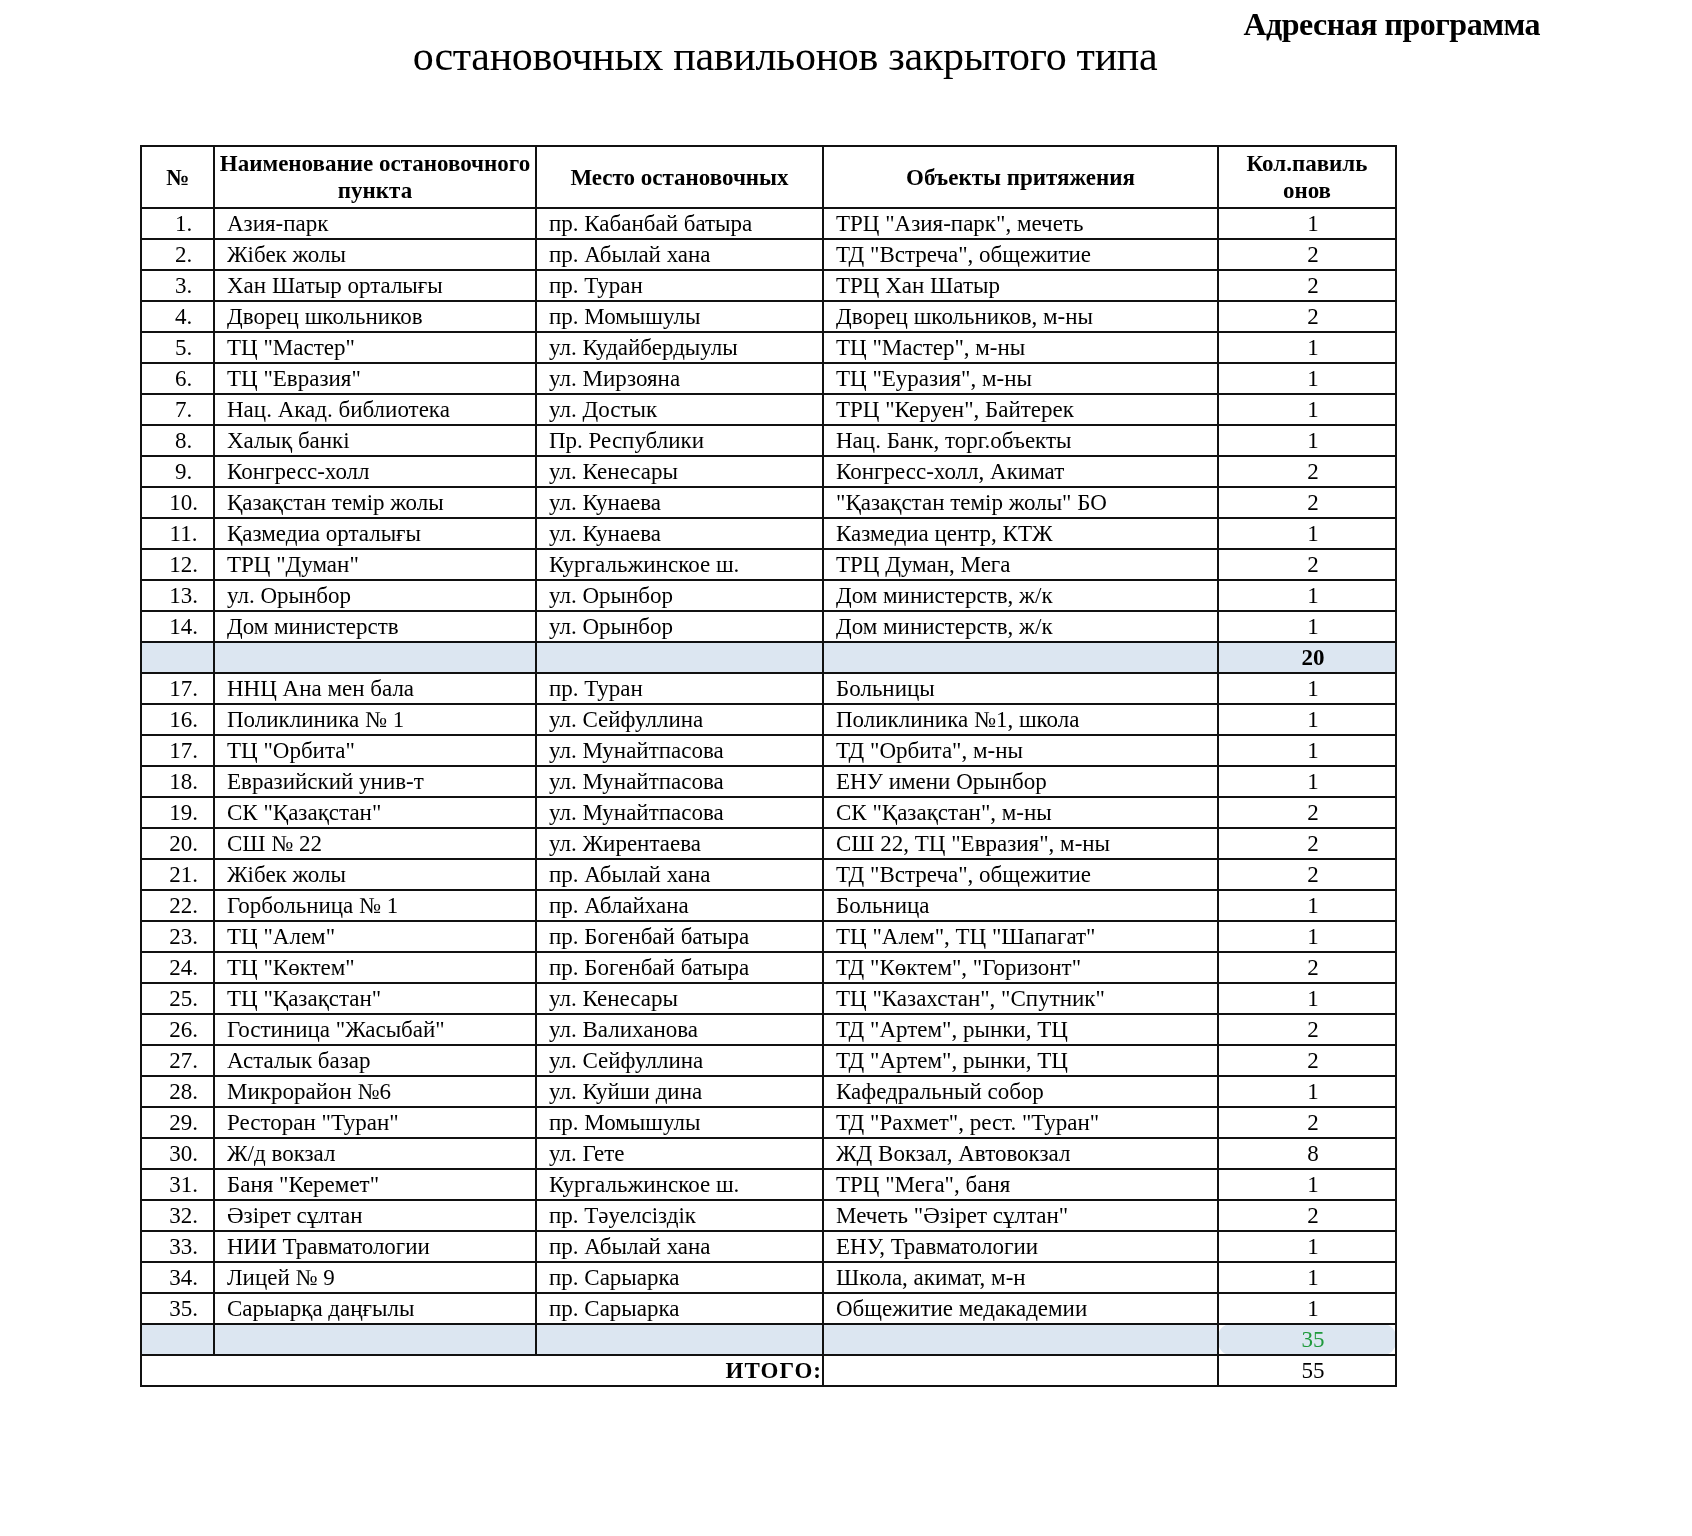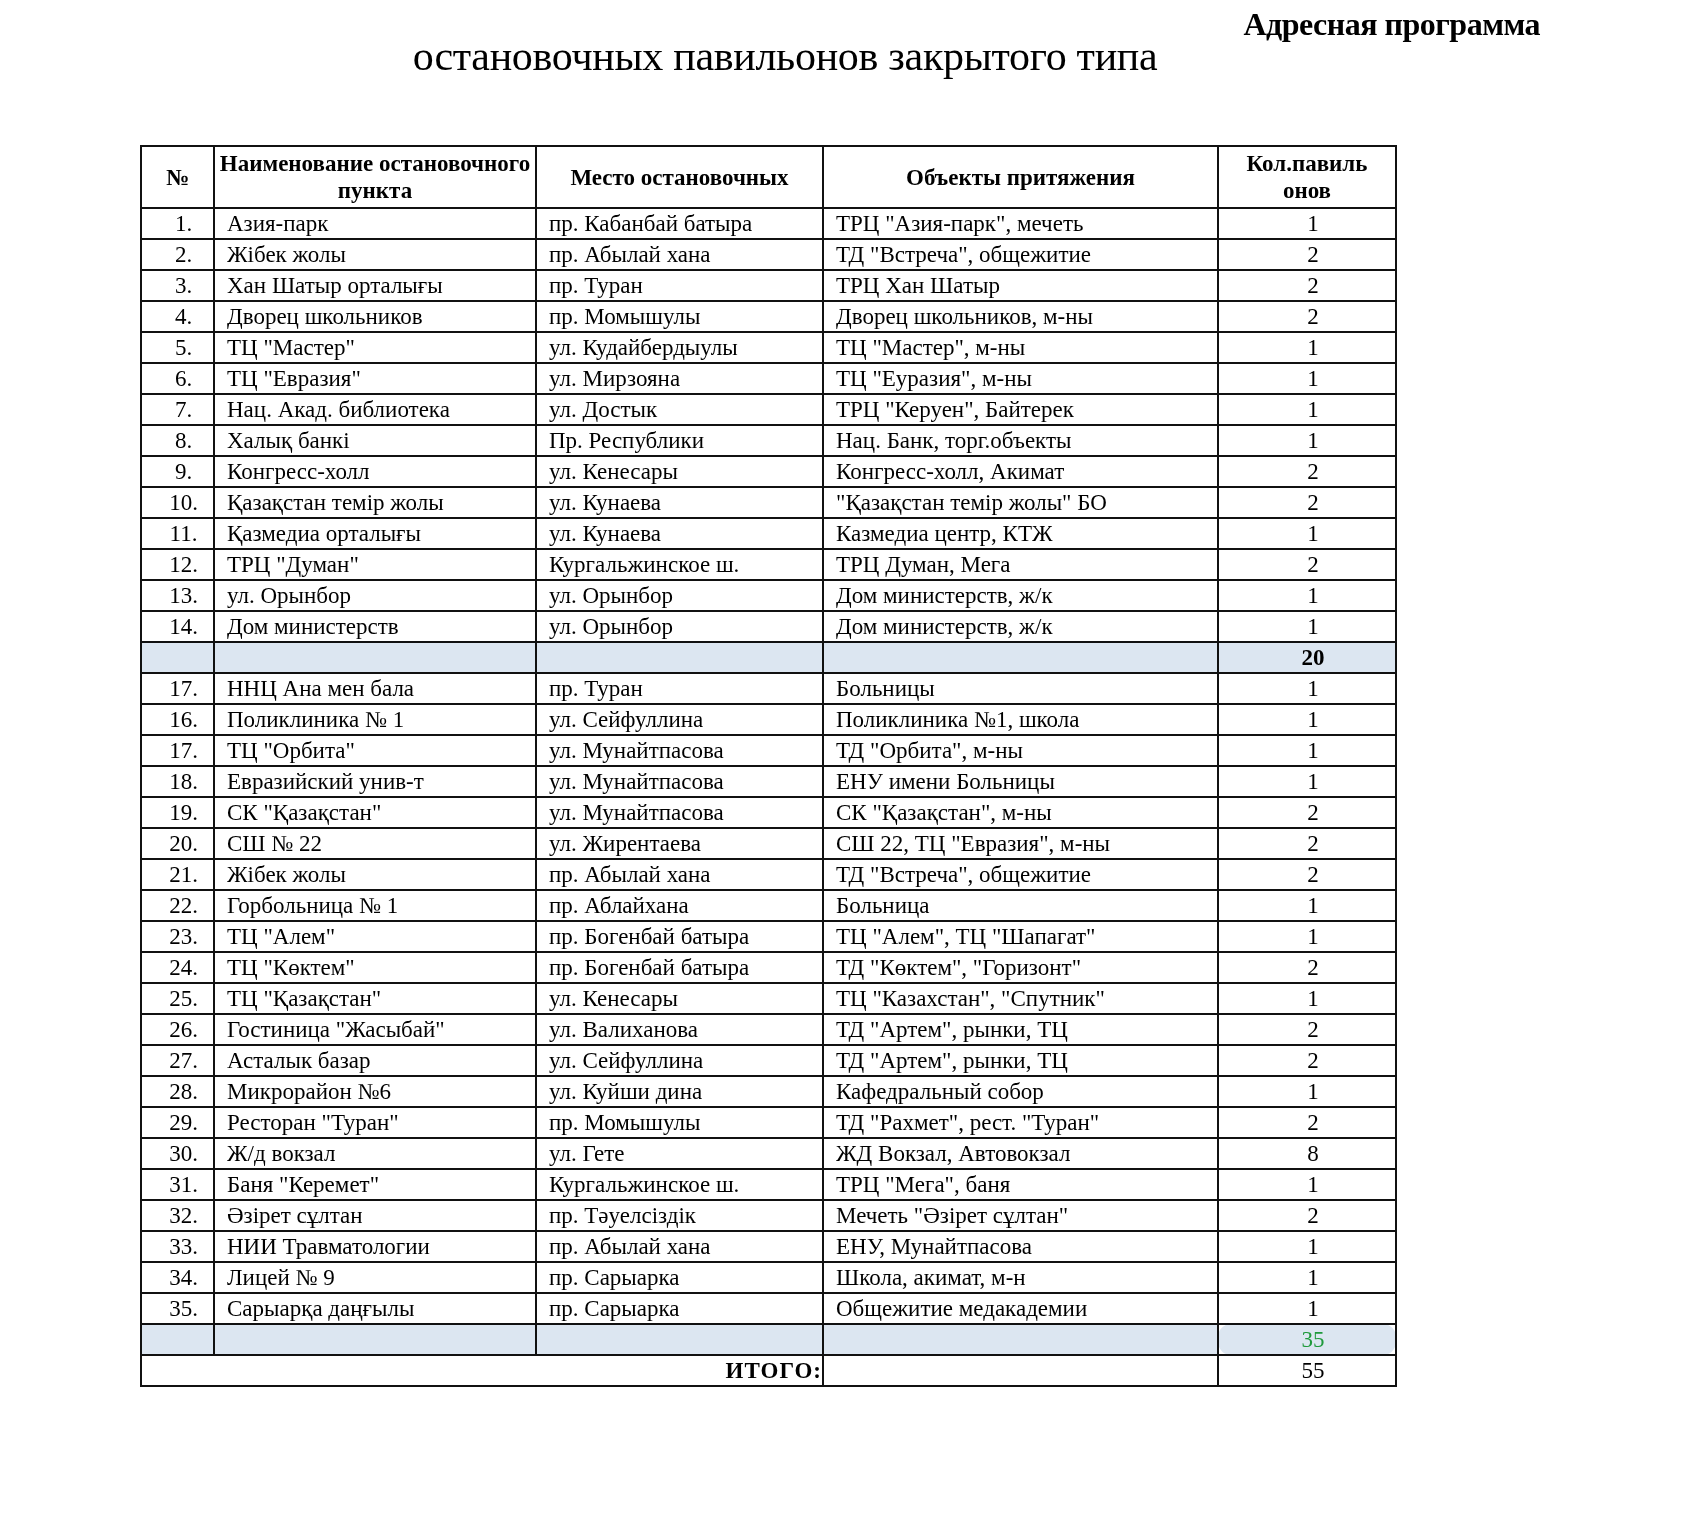--- a/index.html
+++ b/index.html
@@ -174,21 +174,21 @@
         <td class="num">17.</td>
         <td>ТЦ "Орбита"</td>
         <td>ул. Мунайтпасова</td>
         <td>ТД  "Орбита",  м-ны</td>
         <td class="cnt">1</td>
       </tr>
       <tr>
         <td class="num">18.</td>
         <td>Евразийский унив-т</td>
         <td>ул. Мунайтпасова</td>
-        <td>ЕНУ имени  Больницы</td>
+        <td>ЕНУ имени  Орынбор</td>
         <td class="cnt">1</td>
       </tr>
       <tr>
         <td class="num">19.</td>
         <td>СК "Қазақстан"</td>
         <td>ул. Мунайтпасова</td>
         <td>СК "Қазақстан",  м-ны</td>
         <td class="cnt">2</td>
       </tr>
       <tr>
@@ -279,21 +279,21 @@
         <td class="num">32.</td>
         <td>Әзірет сұлтан</td>
         <td>пр. Тәуелсіздік</td>
         <td>Мечеть "Әзірет  сұлтан"</td>
         <td class="cnt">2</td>
       </tr>
       <tr>
         <td class="num">33.</td>
         <td>НИИ Травматологии</td>
         <td>пр. Абылай хана</td>
-        <td>ЕНУ, Мунайтпасова</td>
+        <td>ЕНУ, Травматологии</td>
         <td class="cnt">1</td>
       </tr>
       <tr>
         <td class="num">34.</td>
         <td>Лицей № 9</td>
         <td>пр. Сарыарка</td>
         <td>Школа,  акимат,  м-н</td>
         <td class="cnt">1</td>
       </tr>
       <tr>

